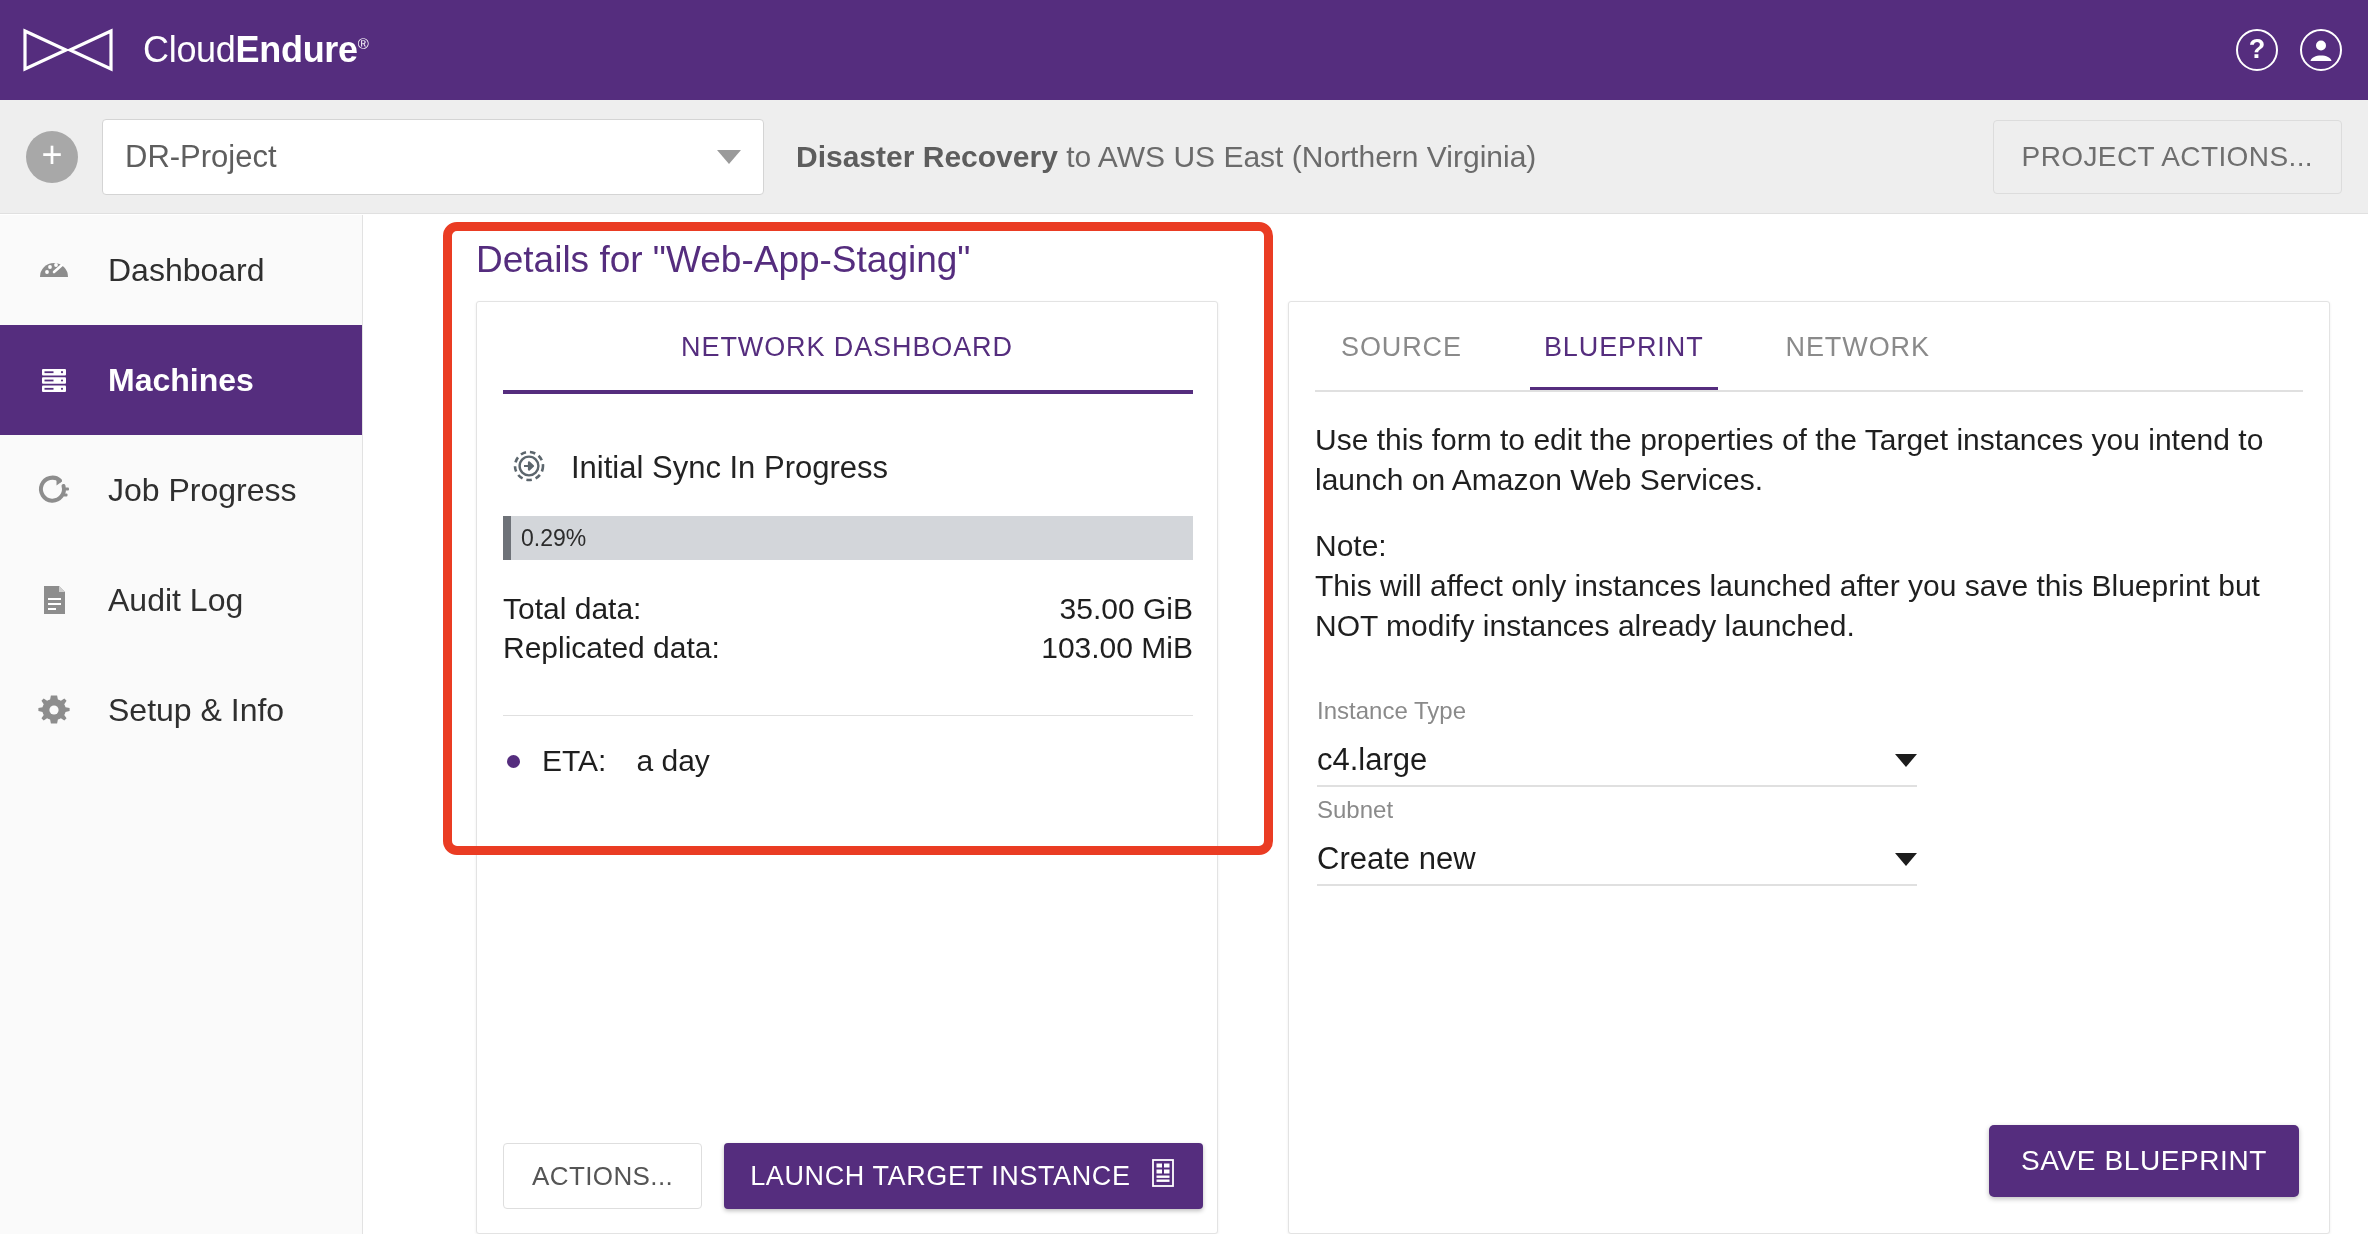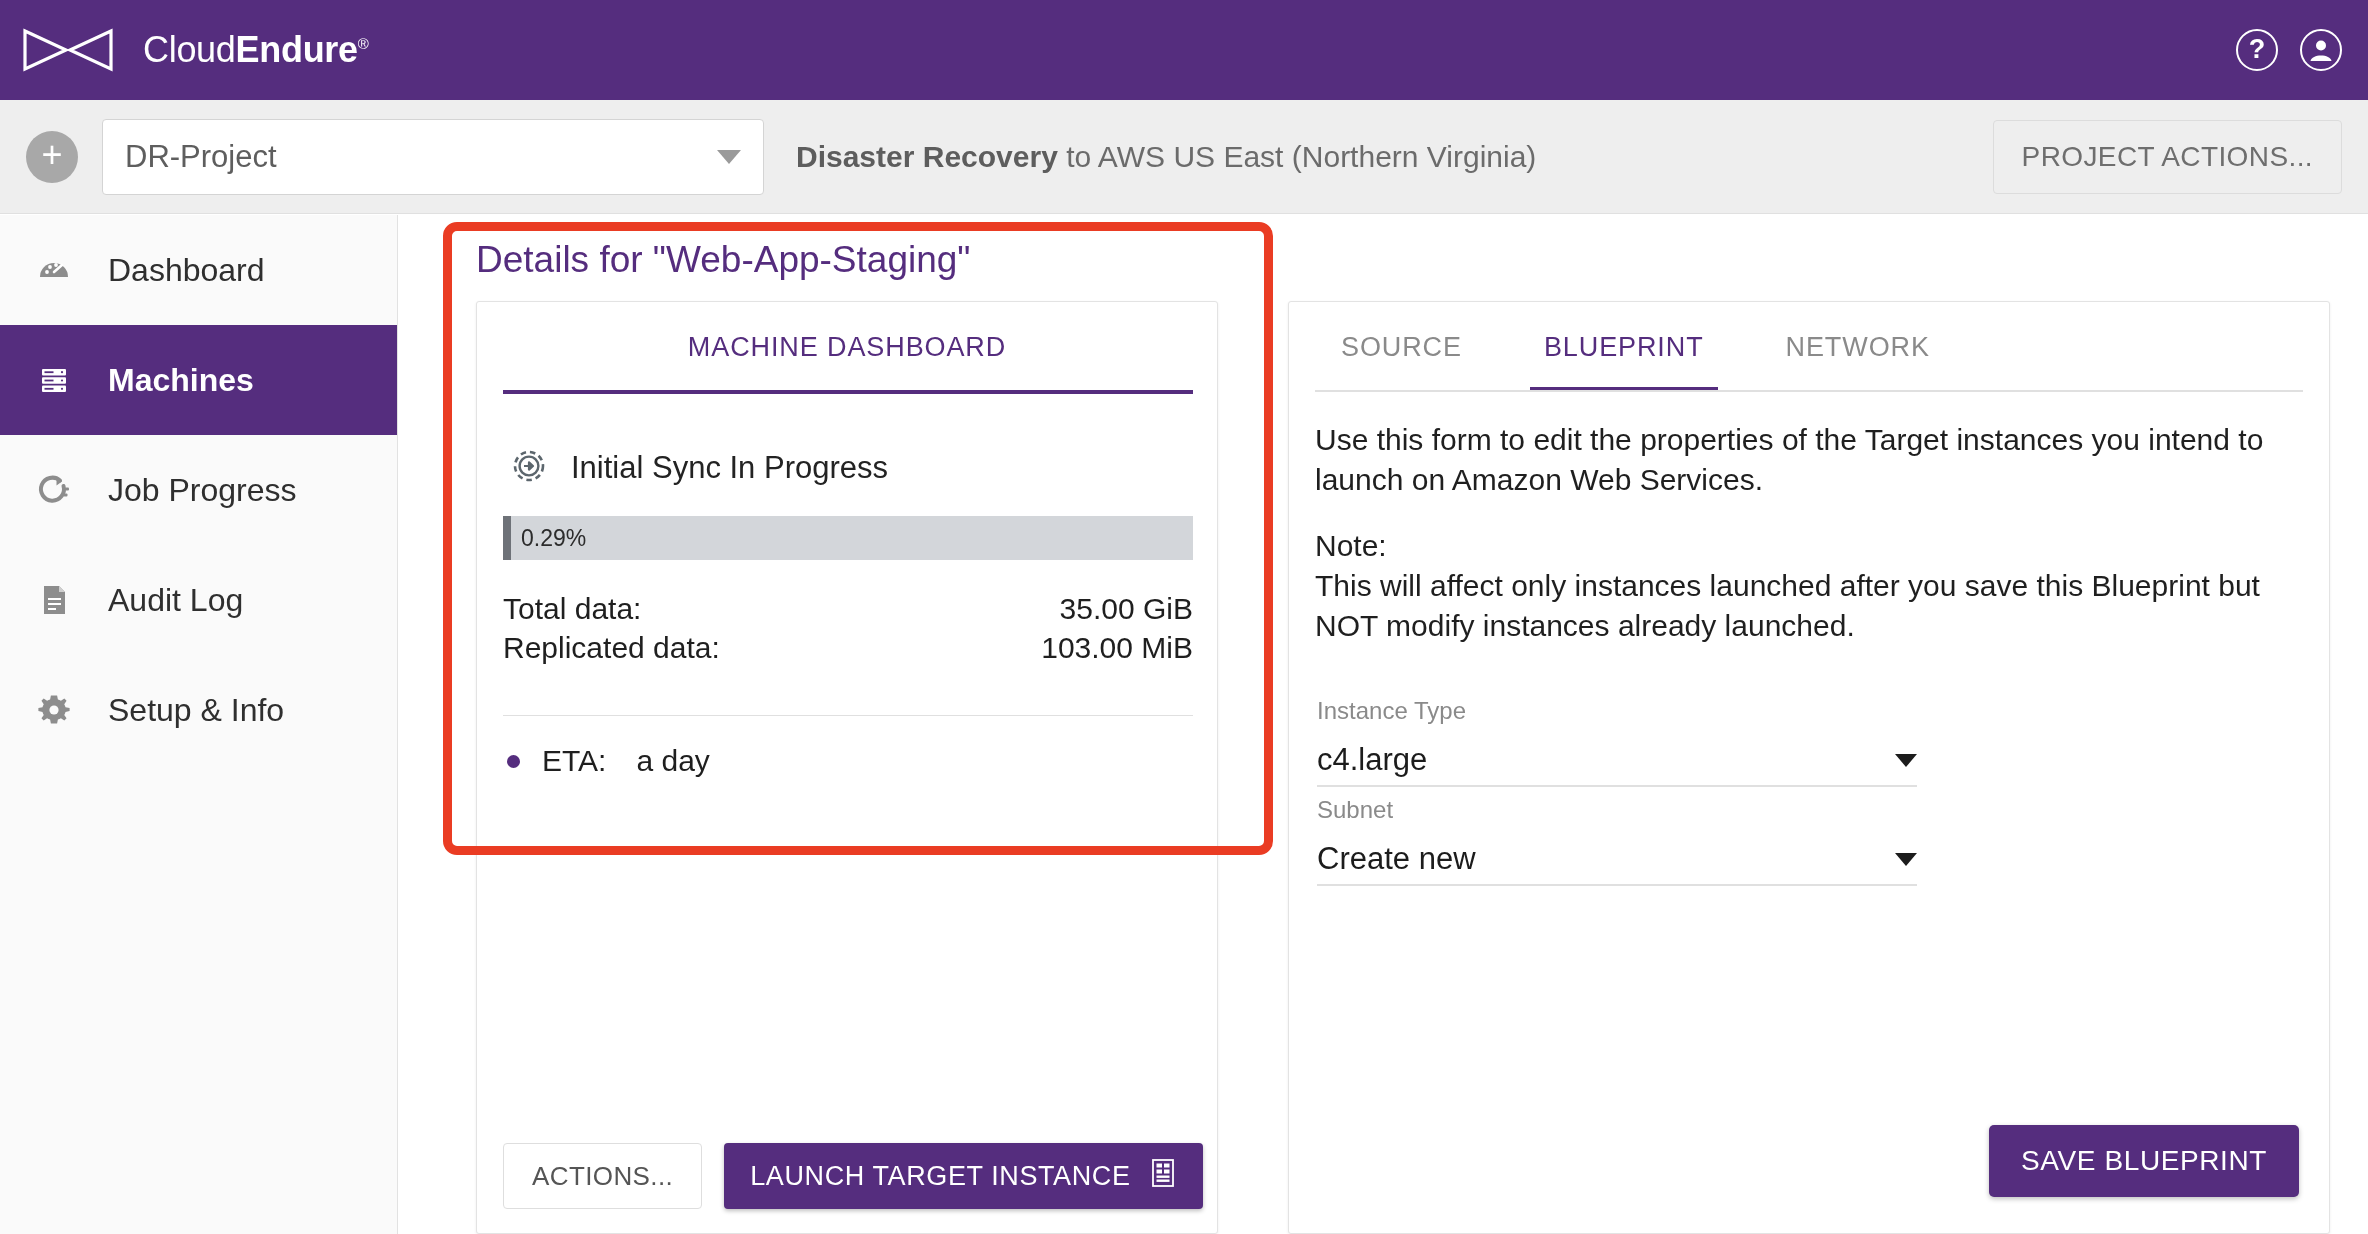--- a/index.html
+++ b/index.html
@@ -119,21 +119,21 @@
     font-size: 28px;
     color: #6e6e6e;
     letter-spacing: 0.4px;
     cursor: pointer;
   }
 
   
   .sidebar {
     position: absolute;
     left: 0; top: 215px;
-    width: 398px; height: 1019px;
+    width: 363px; height: 1019px;
     background: #fafafa;
     border-right: 1px solid #e2e2e2;
   }
   .nav-item {
     height: 110px;
     display: flex;
     align-items: center;
     padding-left: 36px;
     gap: 36px;
     cursor: pointer;
@@ -505,21 +505,21 @@
 </div>
 
 <div class="content">
 
   <div class="highlight-box"></div>
 
   <div class="details-title">Details for "Web-App-Staging"</div>
 
   <div class="left-card">
     <div class="tabrow-left">
-      <span class="tab-left-label">MACHINE DASHBOARD</span>
+      <span class="tab-left-label">NETWORK DASHBOARD</span>
     </div>
     <div class="tab-underline"></div>
 
     <div class="sync-row">
       <span>
         <svg width="36" height="36" viewBox="0 0 36 36">
           <circle cx="18" cy="18" r="14" fill="none" stroke="#5c666d" stroke-width="2.6" stroke-dasharray="5.5 4"></circle>
           <circle cx="18" cy="18" r="9.4" fill="none" stroke="#5c666d" stroke-width="2.4"></circle>
           <path d="M13 18 L21 18 M18 14.4 L22 18 L18 21.6 Z" fill="#5c666d" stroke="#5c666d" stroke-width="2.2" stroke-linejoin="round"></path>
         </svg>

